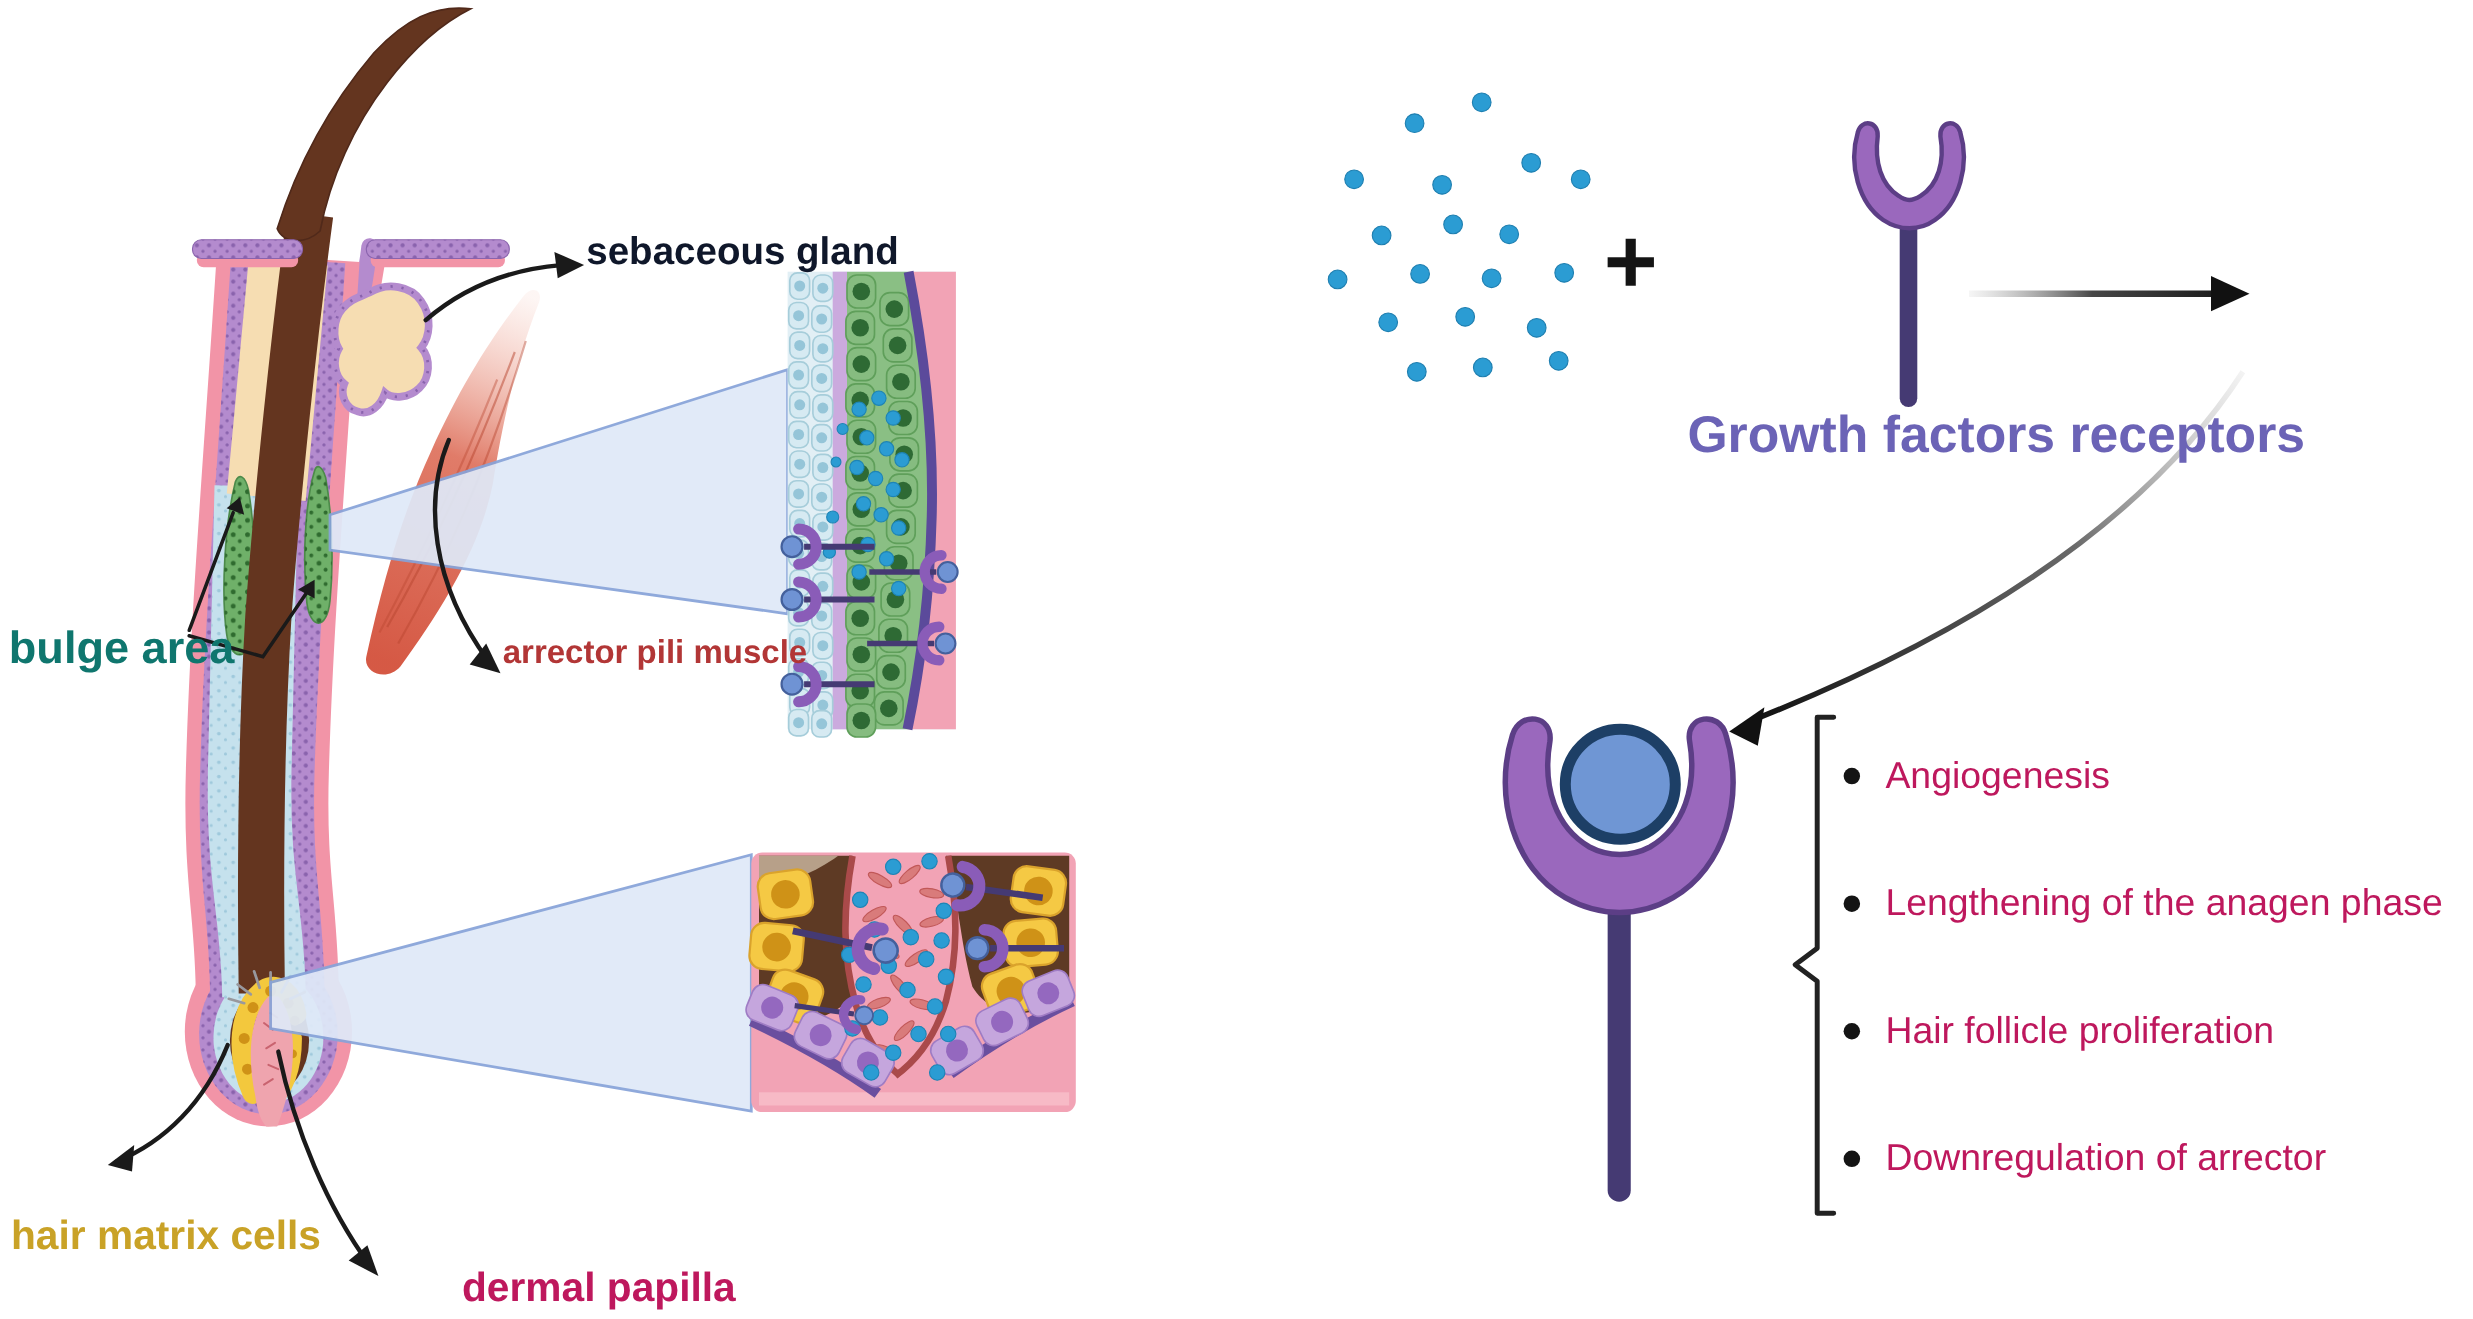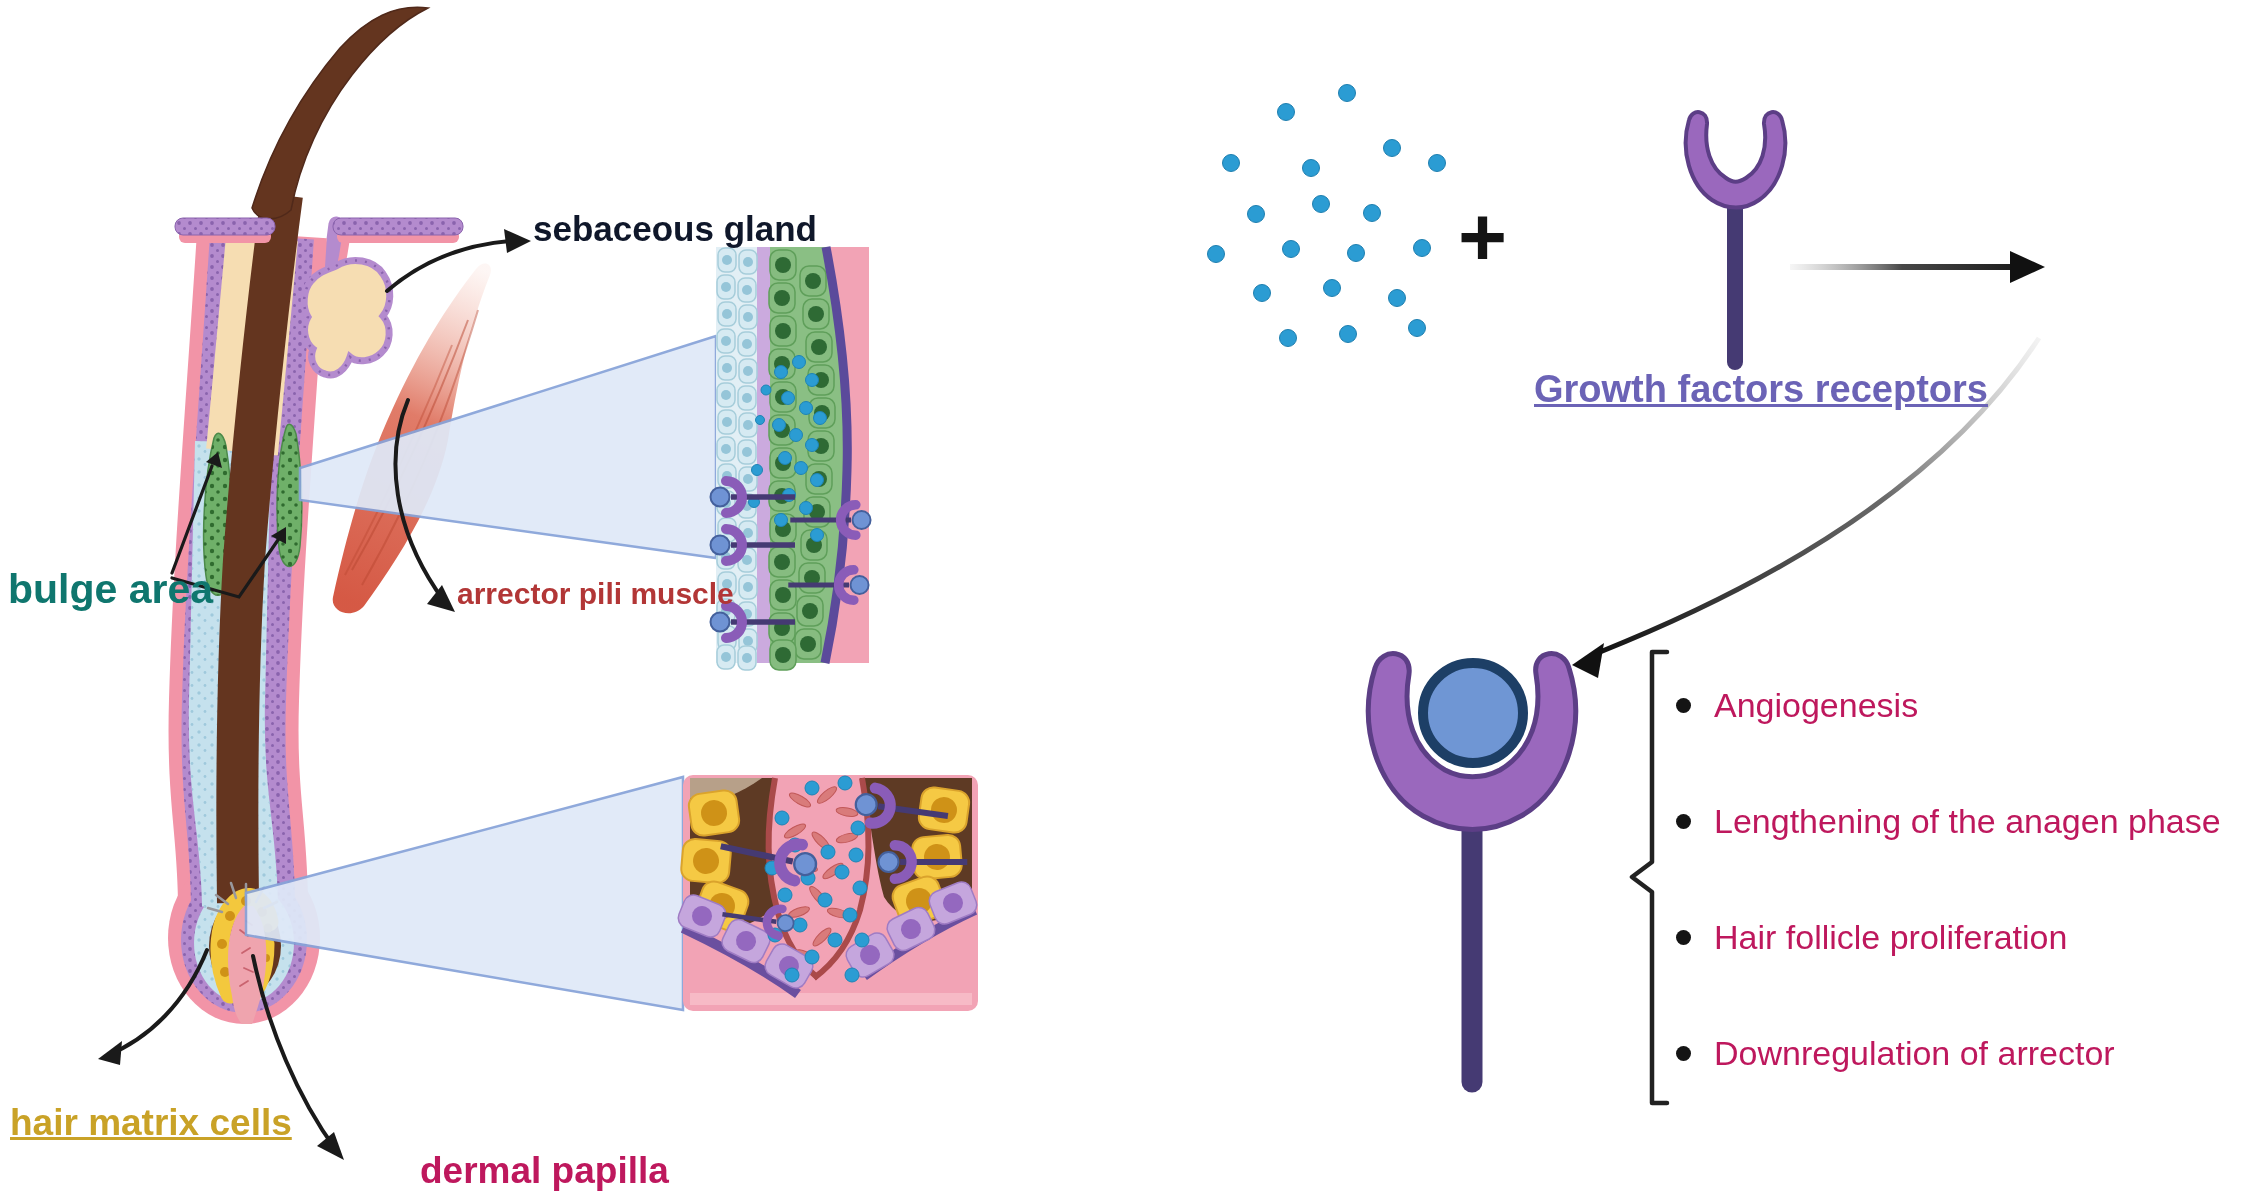--- a/index.html
+++ b/index.html
@@ -6,21 +6,21 @@
   #canvas{position:relative;width:2248px;height:1199px;background:#ffffff;overflow:hidden;
           font-family:"Liberation Sans", sans-serif;}
   #art{position:absolute;left:0;top:0;}
   .lbl{position:absolute;font-weight:600;white-space:nowrap;line-height:1.05;}
   .lbl-bulge{left:8px;top:568px;font-size:41px;}
   .lbl-seb{left:533px;top:211px;font-size:35px;}
   .lbl-arr{left:457px;top:578px;font-size:30px;font-weight:700;}
   .lbl-matrix{left:10px;top:1104px;font-size:37px;}
   .lbl-papilla{left:420px;top:1152px;font-size:37px;}
   .lbl-gf{left:1192px;top:370px;font-size:38px;}
-  .lbl-gfr{left:1534px;top:370px;font-size:38px;text-decoration:underline;}
+  .lbl-gfr{left:1534px;top:370px;font-size:47px;}
   .lbl-plus{left:1458px;top:193px;font-size:84px;font-weight:600;color:#141414;}
   ul.effects{position:absolute;left:1668px;top:683px;margin:0;padding:0;list-style:none;}
   ul.effects li{position:relative;padding-left:46px;margin:0 0 72px 0;font-size:34px;
                 color:#be185d;font-weight:500;height:44px;line-height:44px;}
   ul.effects li::before{content:"";position:absolute;left:8px;top:15px;width:15px;height:15px;
                 border-radius:50%;background:#141414;}
 </style>
 </head>
 <body>
 
@@ -407,21 +407,21 @@
       <path d="M1375,668 C1357,725 1377,790 1423,816 C1455,834 1490,834 1521,816 C1567,790 1587,725 1569,668 C1563,646 1532,650 1536,674 C1543,715 1531,752 1500,770 C1483,779 1462,779 1445,770 C1414,752 1402,715 1409,674 C1412,650 1382,646 1375,668 Z" fill="#9a68bd" stroke="#5c3e86" stroke-width="5" stroke-linejoin="round"></path>
     </g>
 
     <path d="M1667,652 L1652,652 L1652,862 L1632,877 L1652,892 L1652,1103 L1667,1103" fill="none" stroke="#222222" stroke-width="4.5" stroke-linejoin="round" stroke-linecap="round"></path>
   </g>
 </svg>
 
 <div class="lbl lbl-bulge" style="color: #0f766e;">bulge area</div>
 <div class="lbl lbl-seb" style="color: #0f172a;">sebaceous gland</div>
 <div class="lbl lbl-arr" style="color: rgb(178, 54, 54);">arrector pili muscle</div>
-<div class="lbl lbl-matrix" style="color: rgb(201, 162, 39); text-decoration: underline;">hair matrix cells</div>
+<div class="lbl lbl-matrix" style="color: rgb(201, 162, 39);">hair matrix cells</div>
 <div class="lbl lbl-papilla" style="color: #be185d;">dermal papilla</div>
 
 <div class="lbl lbl-plus">+</div>
 <div class="lbl lbl-gfr" style="color: rgb(107, 99, 182);">Growth factors receptors</div>
 
 <ul class="effects">
   <li>Angiogenesis</li>
   <li>Lengthening of the anagen phase</li>
   <li>Hair follicle proliferation</li>
   <li>Downregulation of arrector</li>

